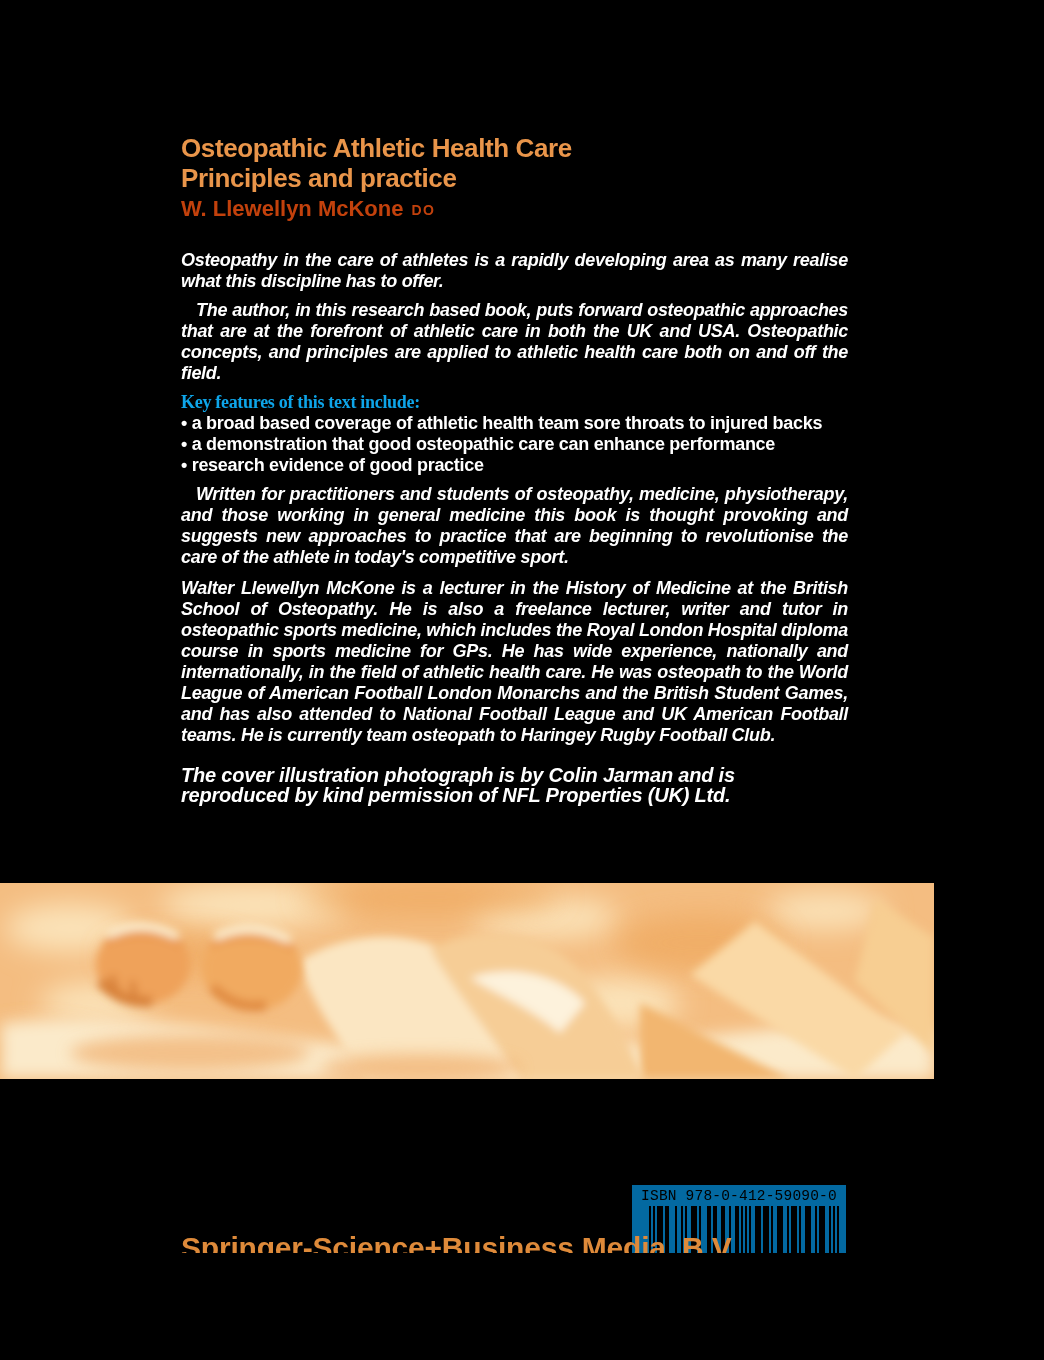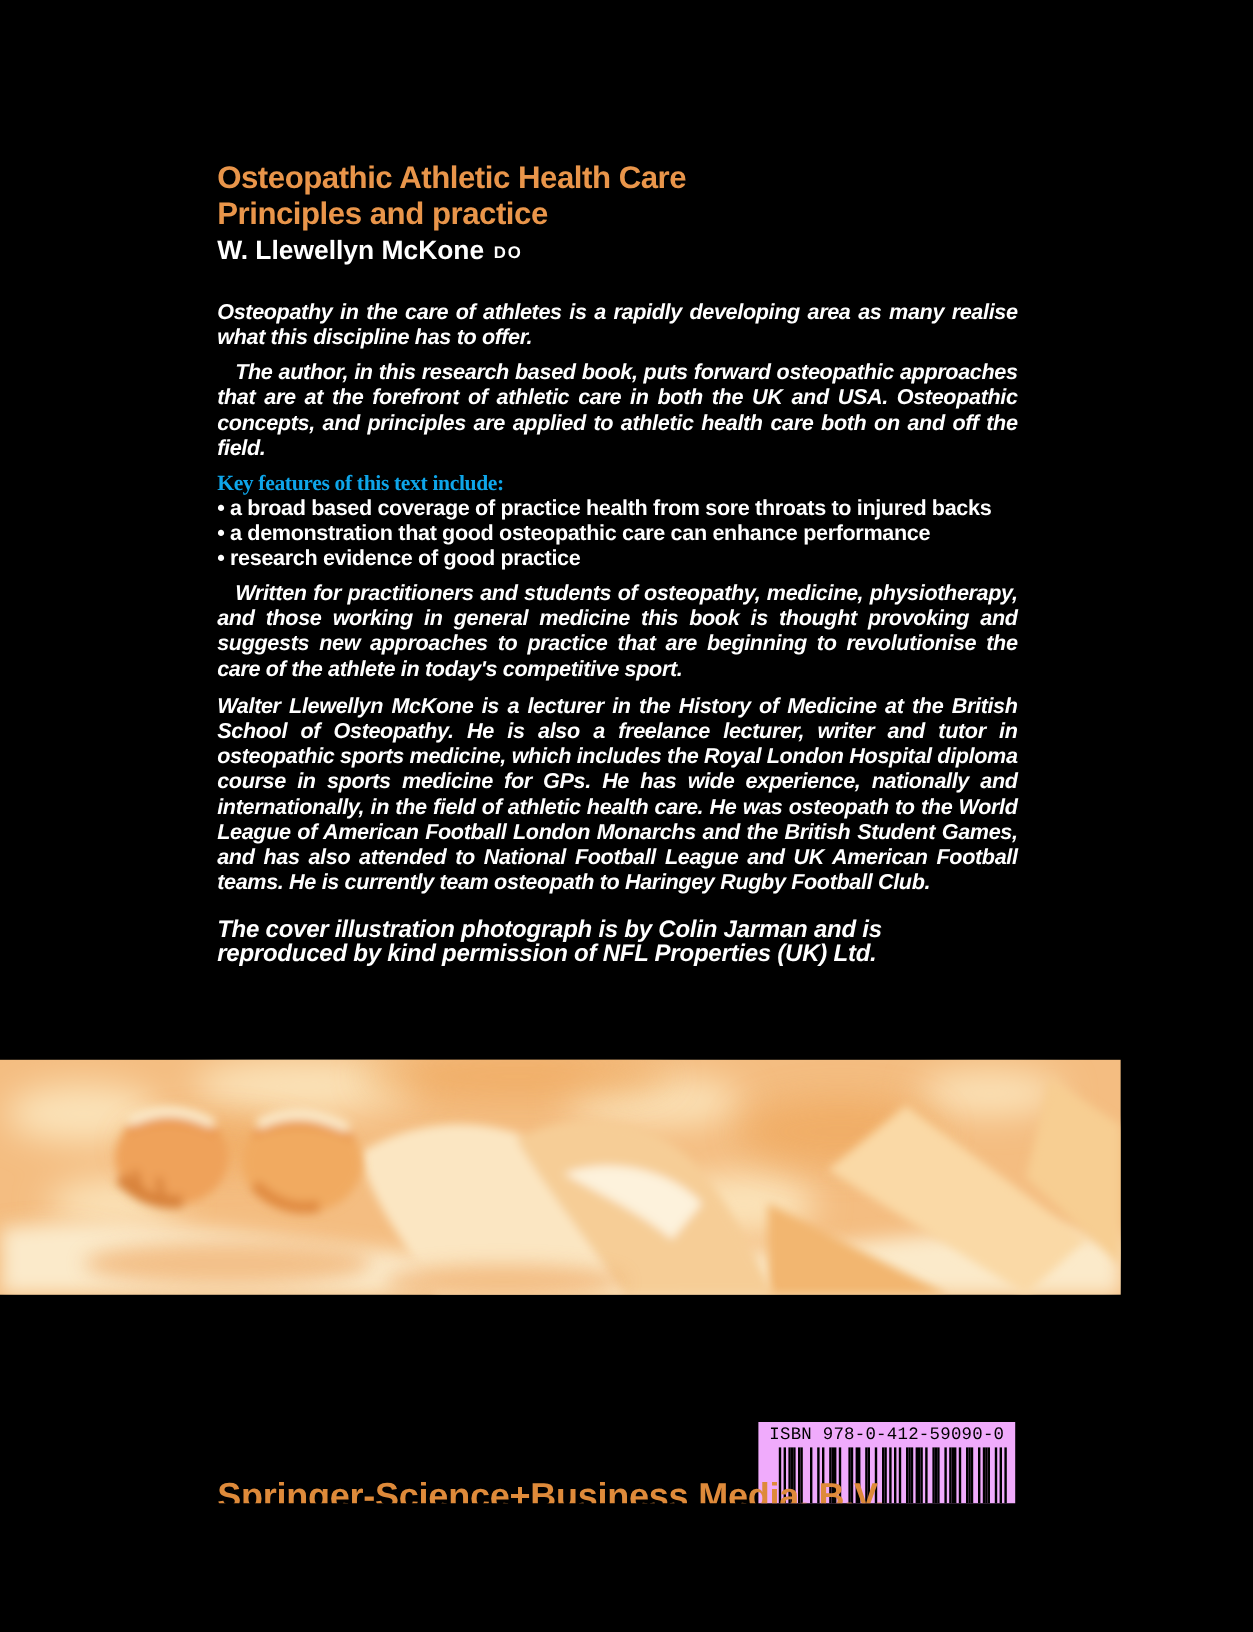--- a/index.html
+++ b/index.html
@@ -2,36 +2,36 @@
 <html><head>
 <meta charset="utf-8">
 <style>
   html,body{margin:0;padding:0;background:#000;}
   .cover{
     position:relative;width:1044px;height:1253px;background:#000;
     overflow:hidden;font-family:"Liberation Sans",sans-serif;
   }
   .text-col{position:absolute;left:181px;top:133px;width:667px;color:#fff;}
   .title-line{margin:0;color:#E9954A;font-size:26px;font-weight:700;line-height:30px;letter-spacing:-0.4px;}
-  .author-line{margin:2px 0 0 0;font-size:22px;font-weight:700;line-height:28px;color:#ffffff;}
+  .author-line{margin:2px 0 0 0;font-size:22px;font-weight:700;line-height:28px;color:#c2410c;}
   .author-line .cred{font-size:14px;font-weight:700;letter-spacing:1.5px;margin-left:8px;vertical-align:1px;}
   p.body{margin:8px 0 0 0;font-size:18px;font-weight:700;line-height:21px;letter-spacing:-0.3px;text-align:justify;color:#fff;font-style:italic;}
   p.body.first{margin-top:26px;}
   p.body.ind{text-indent:15px;}
   p.heading{margin:8px 0 0 0;font-size:18px;font-weight:700;line-height:21px;letter-spacing:-0.3px;color:#0ea5e9;font-family:Liberation Serif, serif;}
   ul.features{list-style:none;margin:0;padding:0;font-size:18px;font-weight:700;line-height:21px;letter-spacing:-0.3px;color:#fff;}
   ul.features li{padding-left:15px;text-indent:-15px;text-align:justify;}
   ul.features li::before{content:"\2022\00a0";}
   p.bio{margin:10px 0 0 0;}
   .bio-name{font-weight:900;}
   p.credit{margin:20px 0 0 0;font-size:20px;font-style:italic;font-weight:700;line-height:19.5px;letter-spacing:-0.2px;color:#fff;text-align:left;}
   .photo-strip{position:absolute;left:0;top:883px;width:934px;height:196px;}
   .photo-strip svg{display:block;}
   .publisher{position:absolute;left:181px;top:1231px;margin:0;color:#DE8A3A;font-size:30px;font-weight:700;letter-spacing:-0.2px;}
-  .barcode-box{position:absolute;left:632px;top:1185px;width:214px;background:#f0abfc;padding:3px 0 2px 0;}
+  .barcode-box{position:absolute;left:632px;top:1185px;width:214px;background:#0369a1;padding:3px 0 2px 0;}
   .isbn-line{font-family:"Liberation Mono",monospace;font-size:14.5px;line-height:17px;color:#000;text-align:center;letter-spacing:0.2px;white-space:nowrap;}
   .bars-wrap{position:relative;width:204px;height:92px;margin:1px auto 0 auto;}
   .bars-wrap svg{position:absolute;left:0;top:0;}
   .bc-digit{position:absolute;bottom:-2px;height:22px;background:#fff;font-family:"Liberation Mono",monospace;font-size:20px;line-height:24px;color:#000;text-align:center;}
   .bc-d1{left:-6px;width:18px;}
   .bc-d2{left:10px;width:84px;}
   .bc-d3{left:110px;width:86px;}
 </style>
 </head>
 <body>
@@ -41,21 +41,21 @@
   <div class="text-col">
     <h1 class="title-line">Osteopathic Athletic Health Care</h1>
     <h1 class="title-line">Principles and practice</h1>
     <p class="author-line"><span>W. Llewellyn McKone</span><span class="cred">DO</span></p>
 
     <p class="body first">Osteopathy in the care of athletes is a rapidly developing area as many realise what this discipline has to offer.</p>
     <p class="body ind">The author, in this research based book, puts forward osteopathic approaches that are at the forefront of athletic care in both the UK and USA. Osteopathic concepts, and principles are applied to athletic health care both on and off the field.</p>
 
     <p class="heading">Key features of this text include:</p>
     <ul class="features">
-      <li>a broad based coverage of practice health from sore throats to injured backs</li>
+      <li>a broad based coverage of athletic health team sore throats to injured backs</li>
       <li>a demonstration that good osteopathic care can enhance performance</li>
       <li>research evidence of good practice</li>
     </ul>
 
     <p class="body ind">Written for practitioners and students of osteopathy, medicine, physiotherapy, and those working in general medicine this book is thought provoking and suggests new approaches to practice that are beginning to revolutionise the care of the athlete in today's competitive sport.</p>
 
     <p class="body bio"><span class="bio-name">Walter Llewellyn McKone</span><span> is a lecturer in the History of Medicine at the British School of Osteopathy. He is also a freelance lecturer, writer and tutor in osteopathic sports medicine, which includes the Royal London Hospital diploma course in sports medicine for GPs. He has wide experience, nationally and internationally, in the field of athletic health care. He was osteopath to the World League of American Football London Monarchs and the British Student Games, and has also attended to National Football League and UK American Football teams. He is currently team osteopath to Haringey Rugby Football Club.</span></p>
 
     <p class="credit">The cover illustration photograph is by Colin Jarman and is reproduced by kind permission of NFL Properties (UK) Ltd.</p>
   </div>

